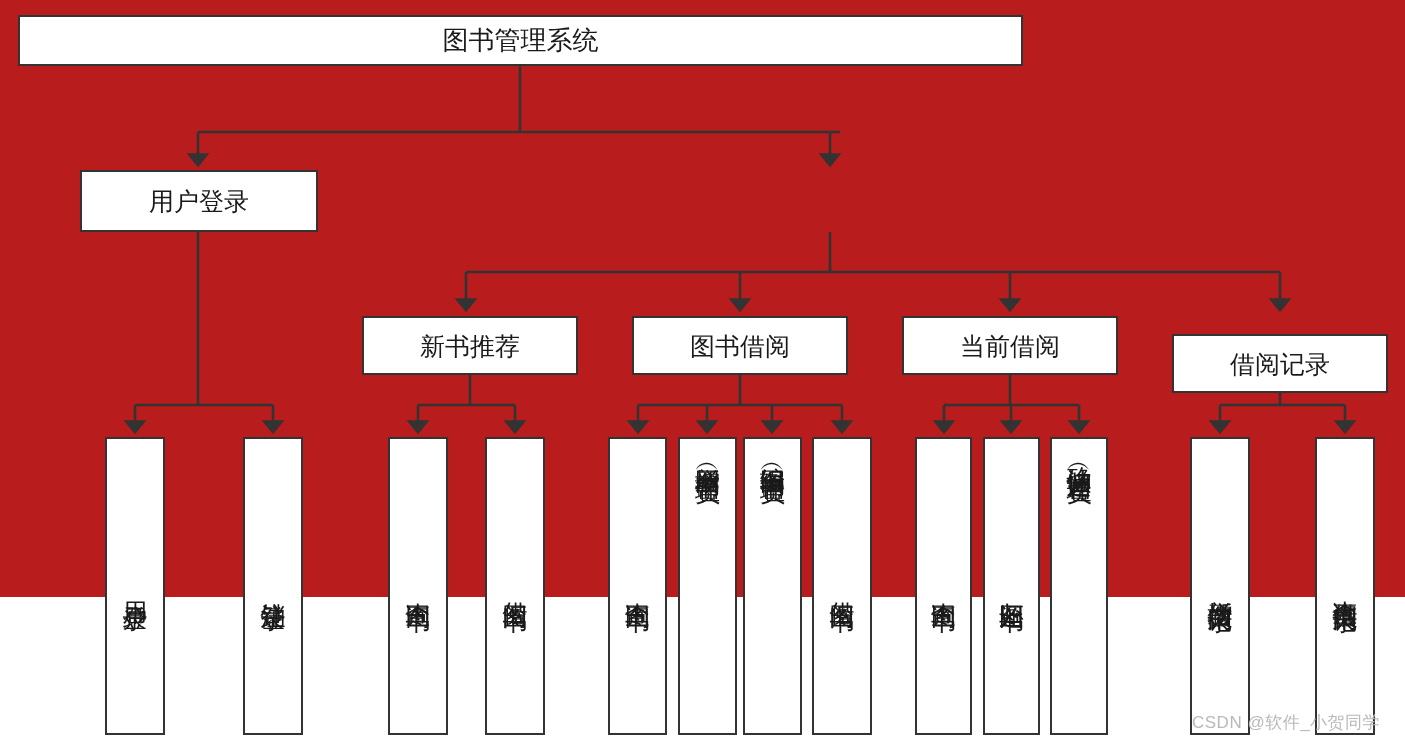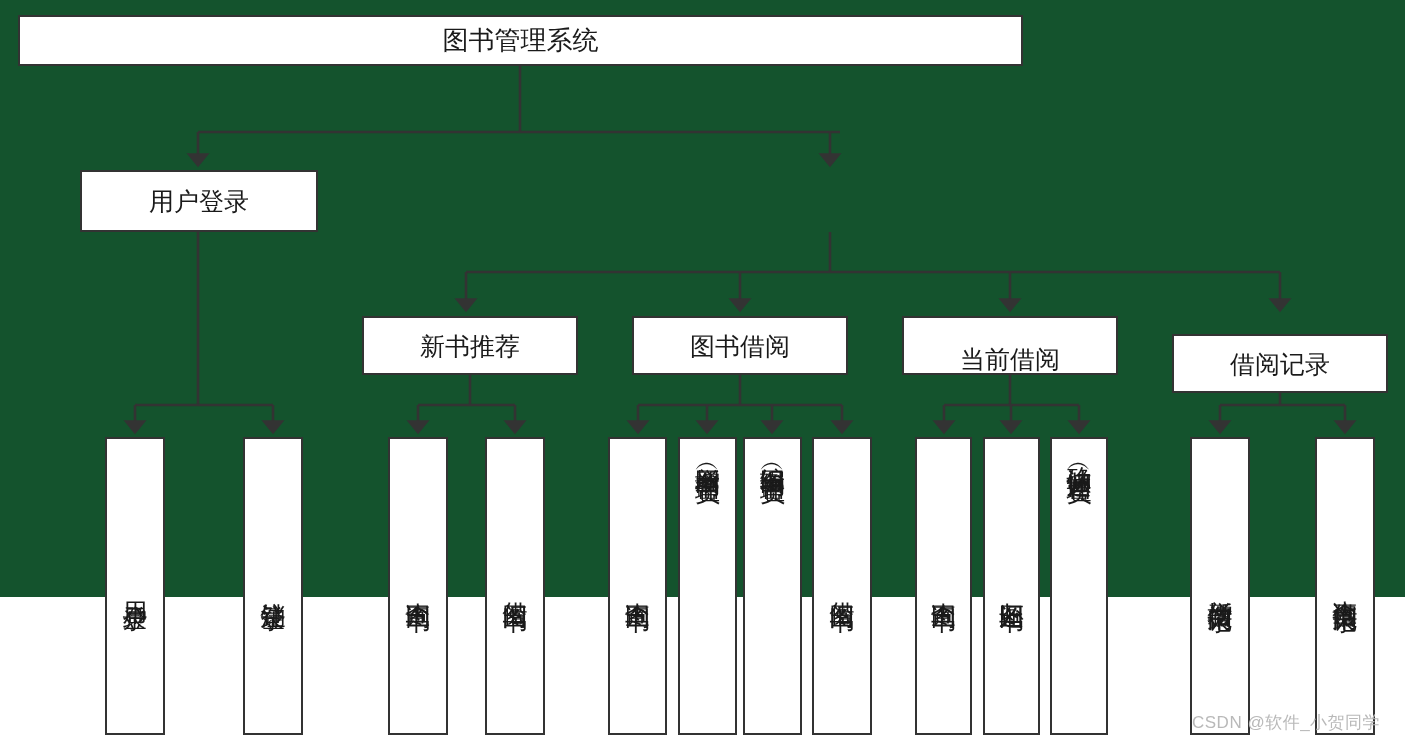--- a/index.html
+++ b/index.html
@@ -1,20 +1,20 @@
 <!DOCTYPE html>
 <html><head>
 <meta charset="utf-8">
 <style>
   html,body{margin:0;padding:0;background:#ffffff;}
   body{
     width:1405px;height:747px;overflow:hidden;
     font-family:"Liberation Sans","DejaVu Sans",sans-serif;
   }
-  #stage{position:relative;width:1405px;height:597px;background:#14532d;}
+  #stage{position:relative;width:1405px;height:597px;background:#b91c1c;}
   svg#edges{position:absolute;left:0;top:0;width:1405px;height:747px;}
   .node{
     position:absolute;
     box-sizing:border-box;
     background:#ffffff;
     border:2.5px solid #333333;
     display:flex;
     align-items:center;
     justify-content:center;
     color:#1a1a1a;
@@ -111,21 +111,21 @@
   <div class="node h" style="left:80px;top:170px;width:238px;height:62px;">
     <span class="lbl">用户登录</span>
   </div>
 
   <div class="node h" style="left:362px;top:316px;width:216px;height:59px;align-items:center;">
     <span class="lbl">新书推荐</span>
   </div>
   <div class="node h" style="left:632px;top:316px;width:216px;height:59px;">
     <span class="lbl">图书借阅</span>
   </div>
-  <div class="node h" style="left:902px;top:316px;width:216px;height:59px;align-items:flex-end;">
+  <div class="node h" style="left:902px;top:316px;width:216px;height:59px;">
     <span class="lbl">当前借阅</span>
   </div>
   <div class="node h" style="left:1172px;top:316px;width:216px;height:59px;margin-top:18px;">
     <span class="lbl">借阅记录</span>
   </div>
 
   <div class="node v center" style="left:105px;top:437px;width:60px;height:298px;">
     <span class="lbl">用户登录</span>
   </div>
   <div class="node v center" style="left:243px;top:437px;width:60px;height:298px;">

